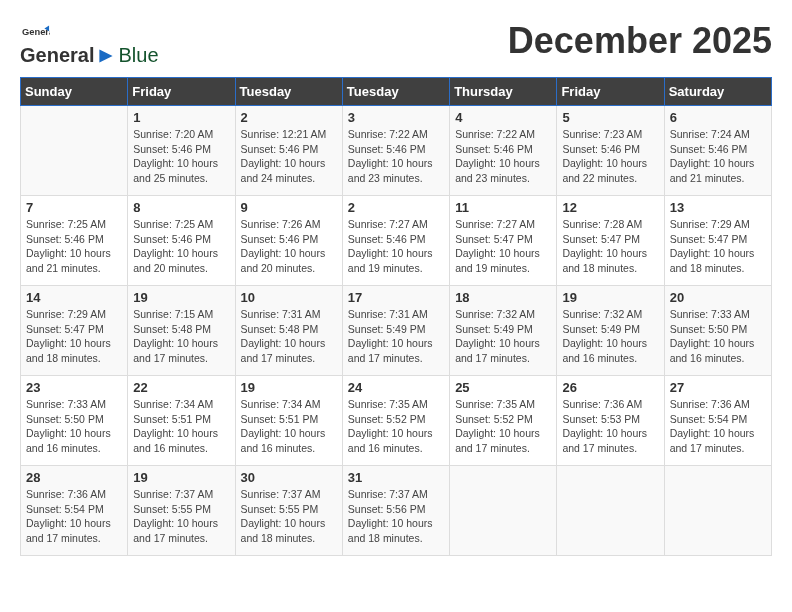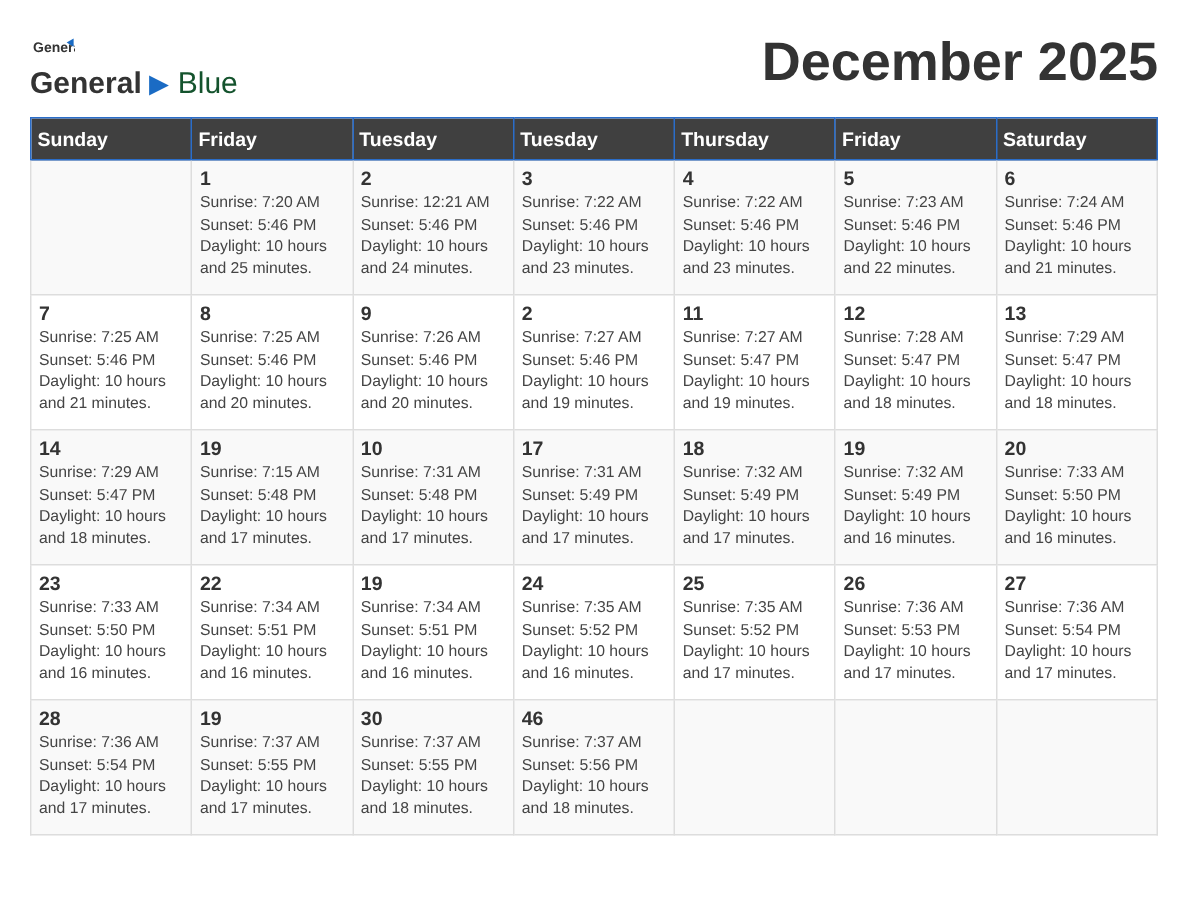--- a/index.html
+++ b/index.html
@@ -249,21 +249,21 @@
         </td>
         <td>
           <span class="day-number">19</span>
           <div class="cell-content"><span>Sunrise: 7:37 AM</span><br><span>Sunset: 5:55 PM</span><br><span>Daylight: 10 hours</span><br><span>and 17 minutes.</span></div>
         </td>
         <td>
           <span class="day-number">30</span>
           <div class="cell-content"><span>Sunrise: 7:37 AM</span><br><span>Sunset: 5:55 PM</span><br><span>Daylight: 10 hours</span><br><span>and 18 minutes.</span></div>
         </td>
         <td>
-          <span class="day-number">46</span>
+          <span class="day-number">31</span>
           <div class="cell-content"><span>Sunrise: 7:37 AM</span><br><span>Sunset: 5:56 PM</span><br><span>Daylight: 10 hours</span><br><span>and 18 minutes.</span></div>
         </td>
         <td></td>
         <td></td>
         <td></td>
       </tr>
     </tbody>
 </table>
 
 </body></html>

